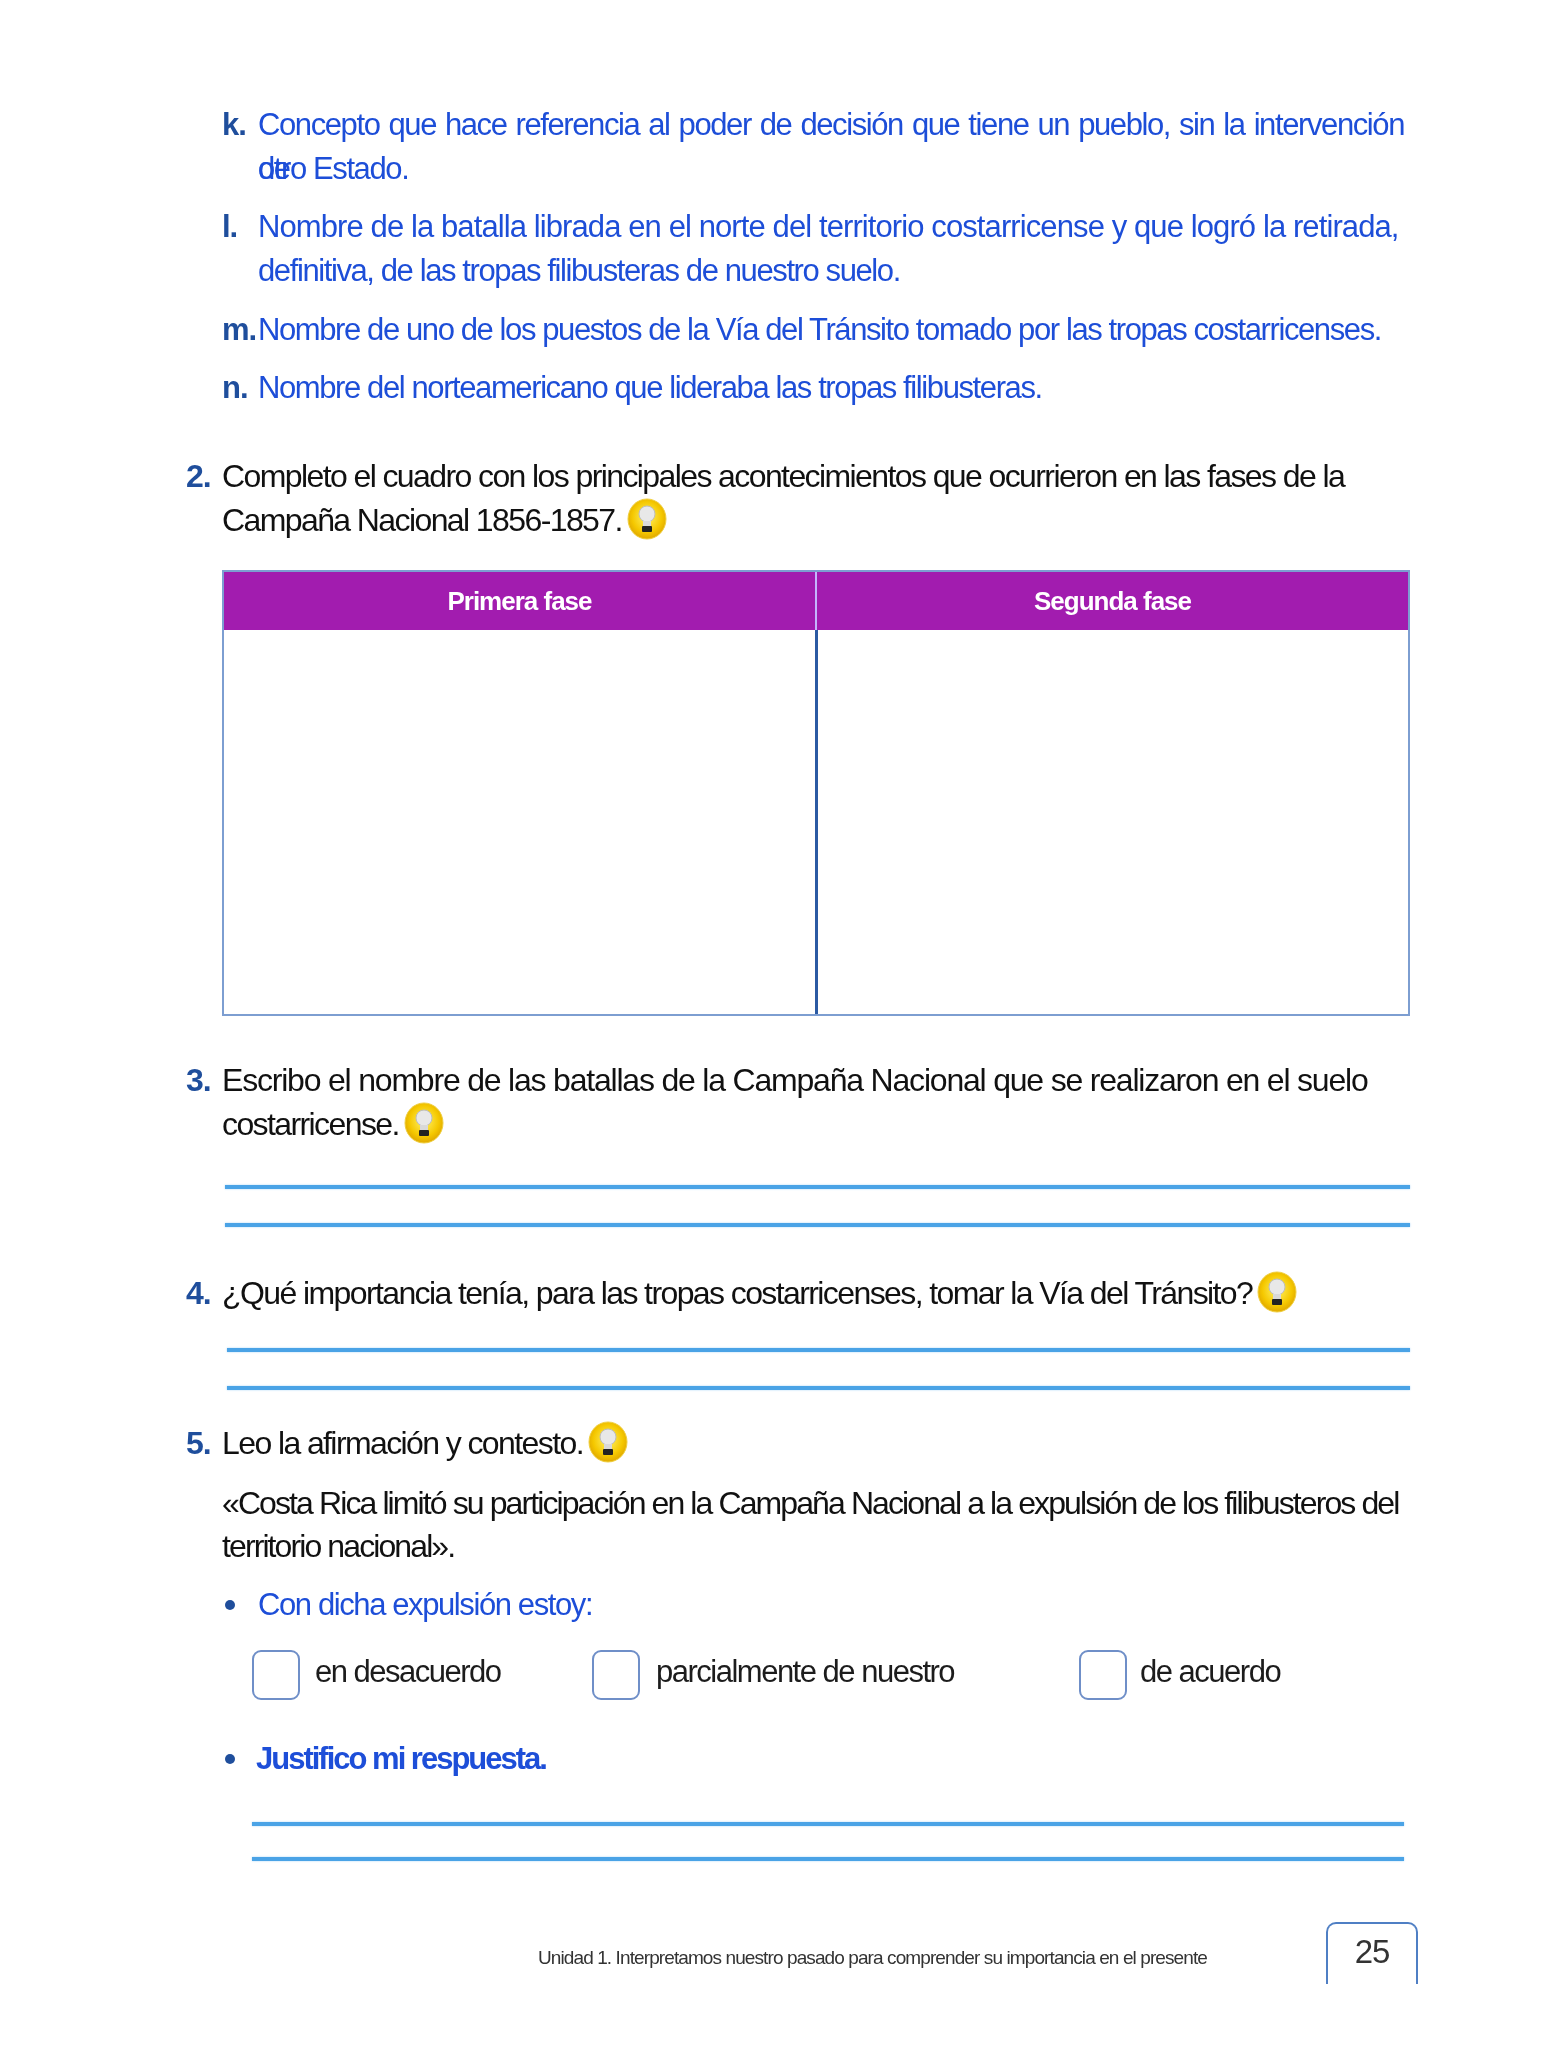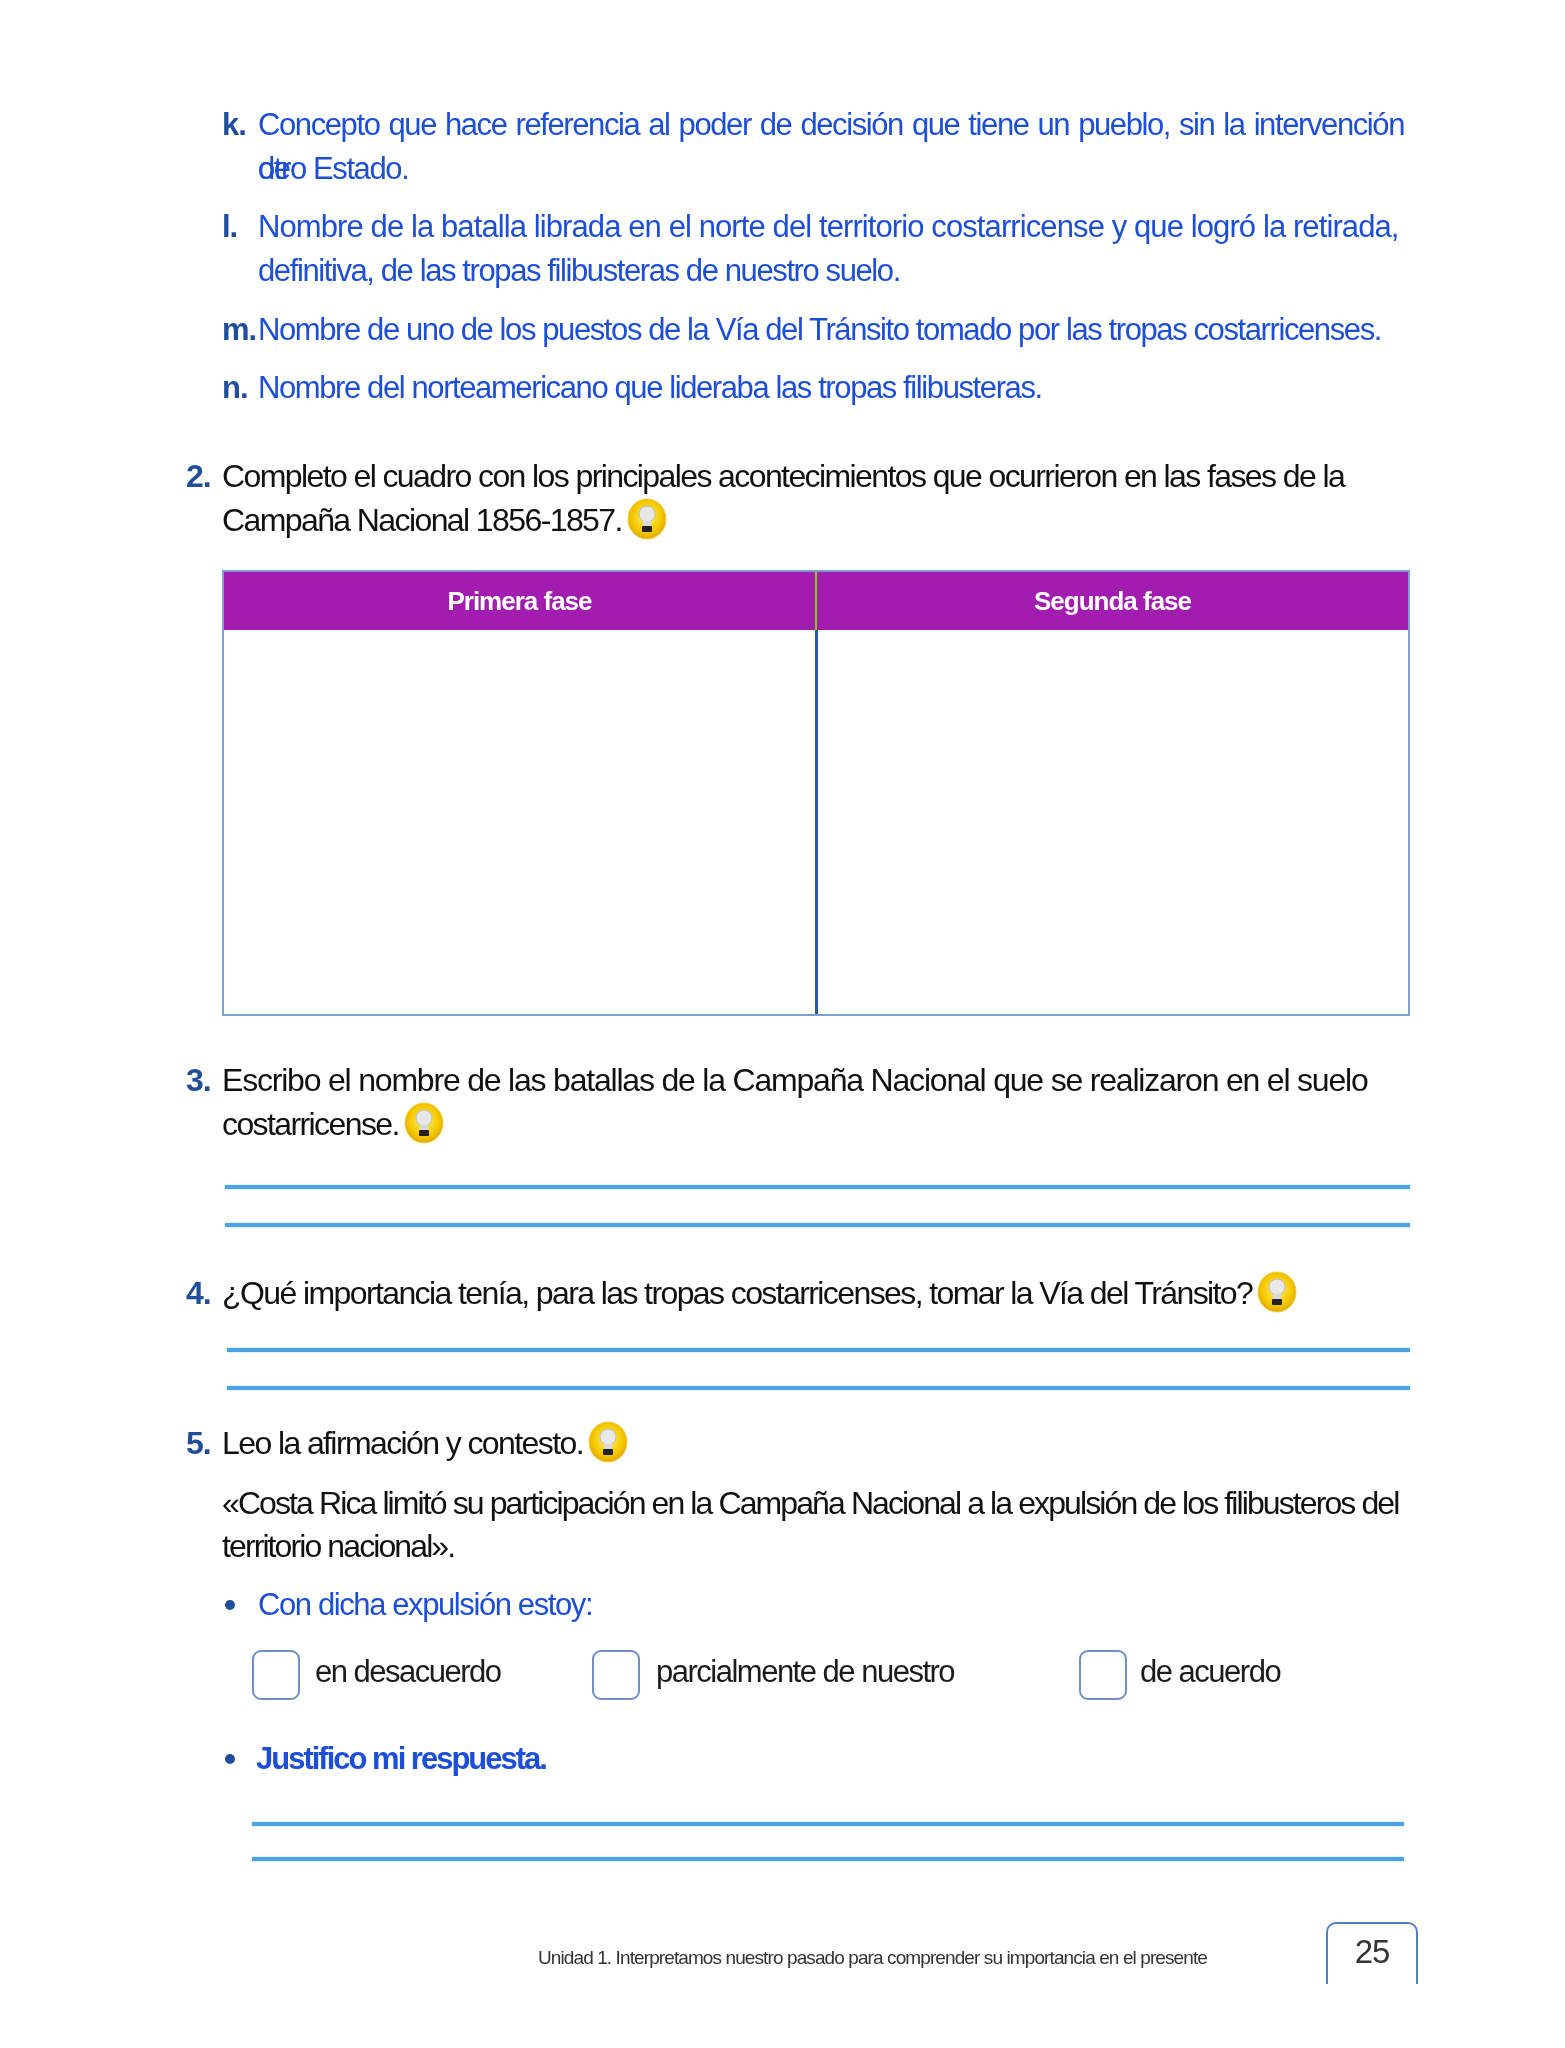--- a/index.html
+++ b/index.html
@@ -25,21 +25,21 @@
   .bulb {
     display: inline-block; width: 42px; height: 44px; vertical-align: middle;
     margin-left: 4px; position: relative; top: -4px;
   }
   .table-wrap { border: 2px solid #7d9ed1; box-sizing: border-box; }
   .thead { background: #a21caf; display: flex; height: 58px; }
   .th {
     flex: 1; color: #ffffff; font-weight: bold; text-align: center;
     font-size: 26px; line-height: 58px; letter-spacing: -1px;
   }
-  .th + .th { border-left: 2px solid #84cc16; }
+  .th + .th { border-left: 2px solid #c4b5fd; }
   .tbody { display: flex; height: 384px; }
   .td { flex: 1; }
   .td + .td { border-left: 3px solid #2b5aa3; }
   .answer-line {
     position: absolute; height: 4px; background: #4aa3e6;
     box-shadow: 0 0 2px #9fd0f5;
   }
   .checkbox {
     position: absolute; width: 48px; height: 50px; border: 2px solid #6f8fc8;
     border-radius: 9px; box-sizing: border-box; background: #fff;

